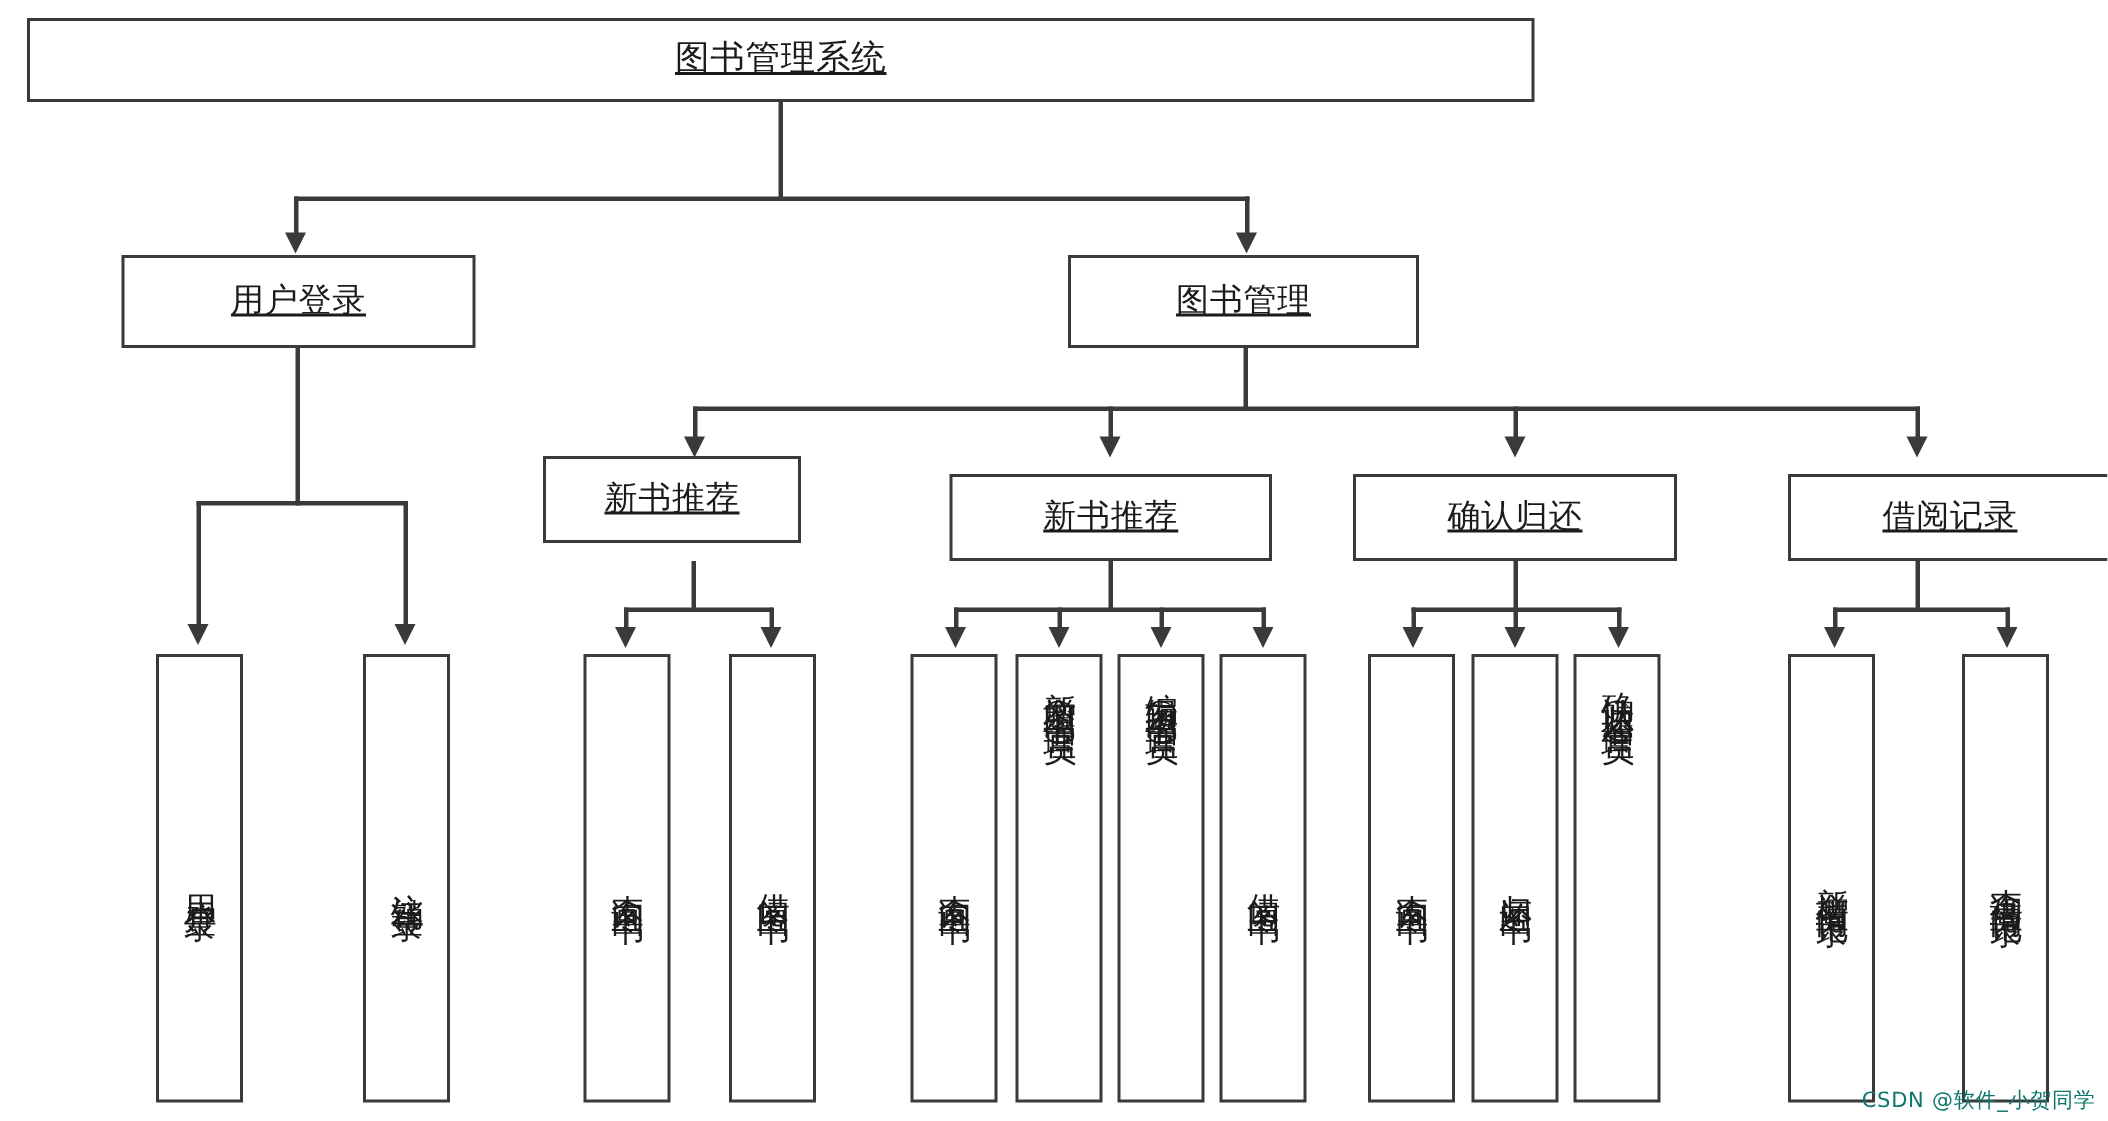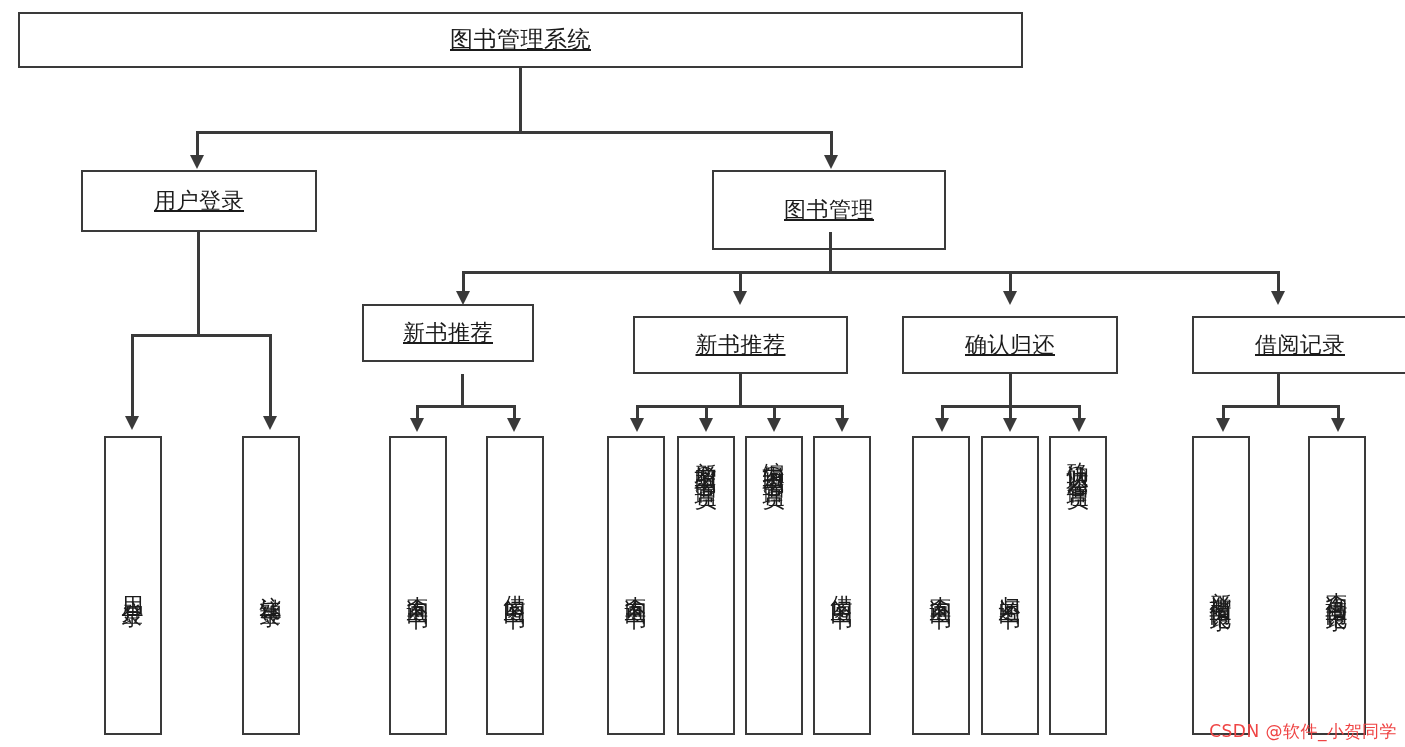--- a/index.html
+++ b/index.html
@@ -72,22 +72,22 @@
     border-left:7px solid transparent;
     border-right:7px solid transparent;
     border-top:14px solid #3a3a3a;
   }
 
   
   #watermark{
     position:absolute;
     right:8px;
     bottom:4px;
-    font-size:17px;
-    color:#ef4444;
+    font-size:14px;
+    color:#0f766e;
     letter-spacing:0.5px;
     white-space:nowrap;
     user-select:none;
     text-align:center;
   }
 </style>
 </head>
 <body>
 
 <div id="canvas">
@@ -102,21 +102,21 @@
 
   <div class="seg v" style="left:196px;top:131px;height:26px;"></div>
   <div class="arrow" style="left:190px;top:155px;"></div>
   <div class="seg v" style="left:830px;top:131px;height:26px;"></div>
   <div class="arrow" style="left:824px;top:155px;"></div>
 
   <div class="node h" style="left:81px;top:170px;width:236px;height:62px;">
     <span class="label">用户登录</span>
   </div>
 
-  <div class="node h" style="left:712px;top:170px;width:234px;height:80px;">
+  <div class="node h" style="left:712px;top:170px;width:234px;height:62px;">
     <span class="label">图书管理</span>
   </div>
 
   <div class="seg v" style="left:197px;top:232px;height:105px;"></div>
   <div class="seg h" style="left:131px;top:334px;width:139px;"></div>
   <div class="seg v" style="left:131px;top:334px;height:84px;"></div>
   <div class="arrow" style="left:125px;top:416px;"></div>
   <div class="seg v" style="left:269px;top:334px;height:84px;"></div>
   <div class="arrow" style="left:263px;top:416px;"></div>
 

